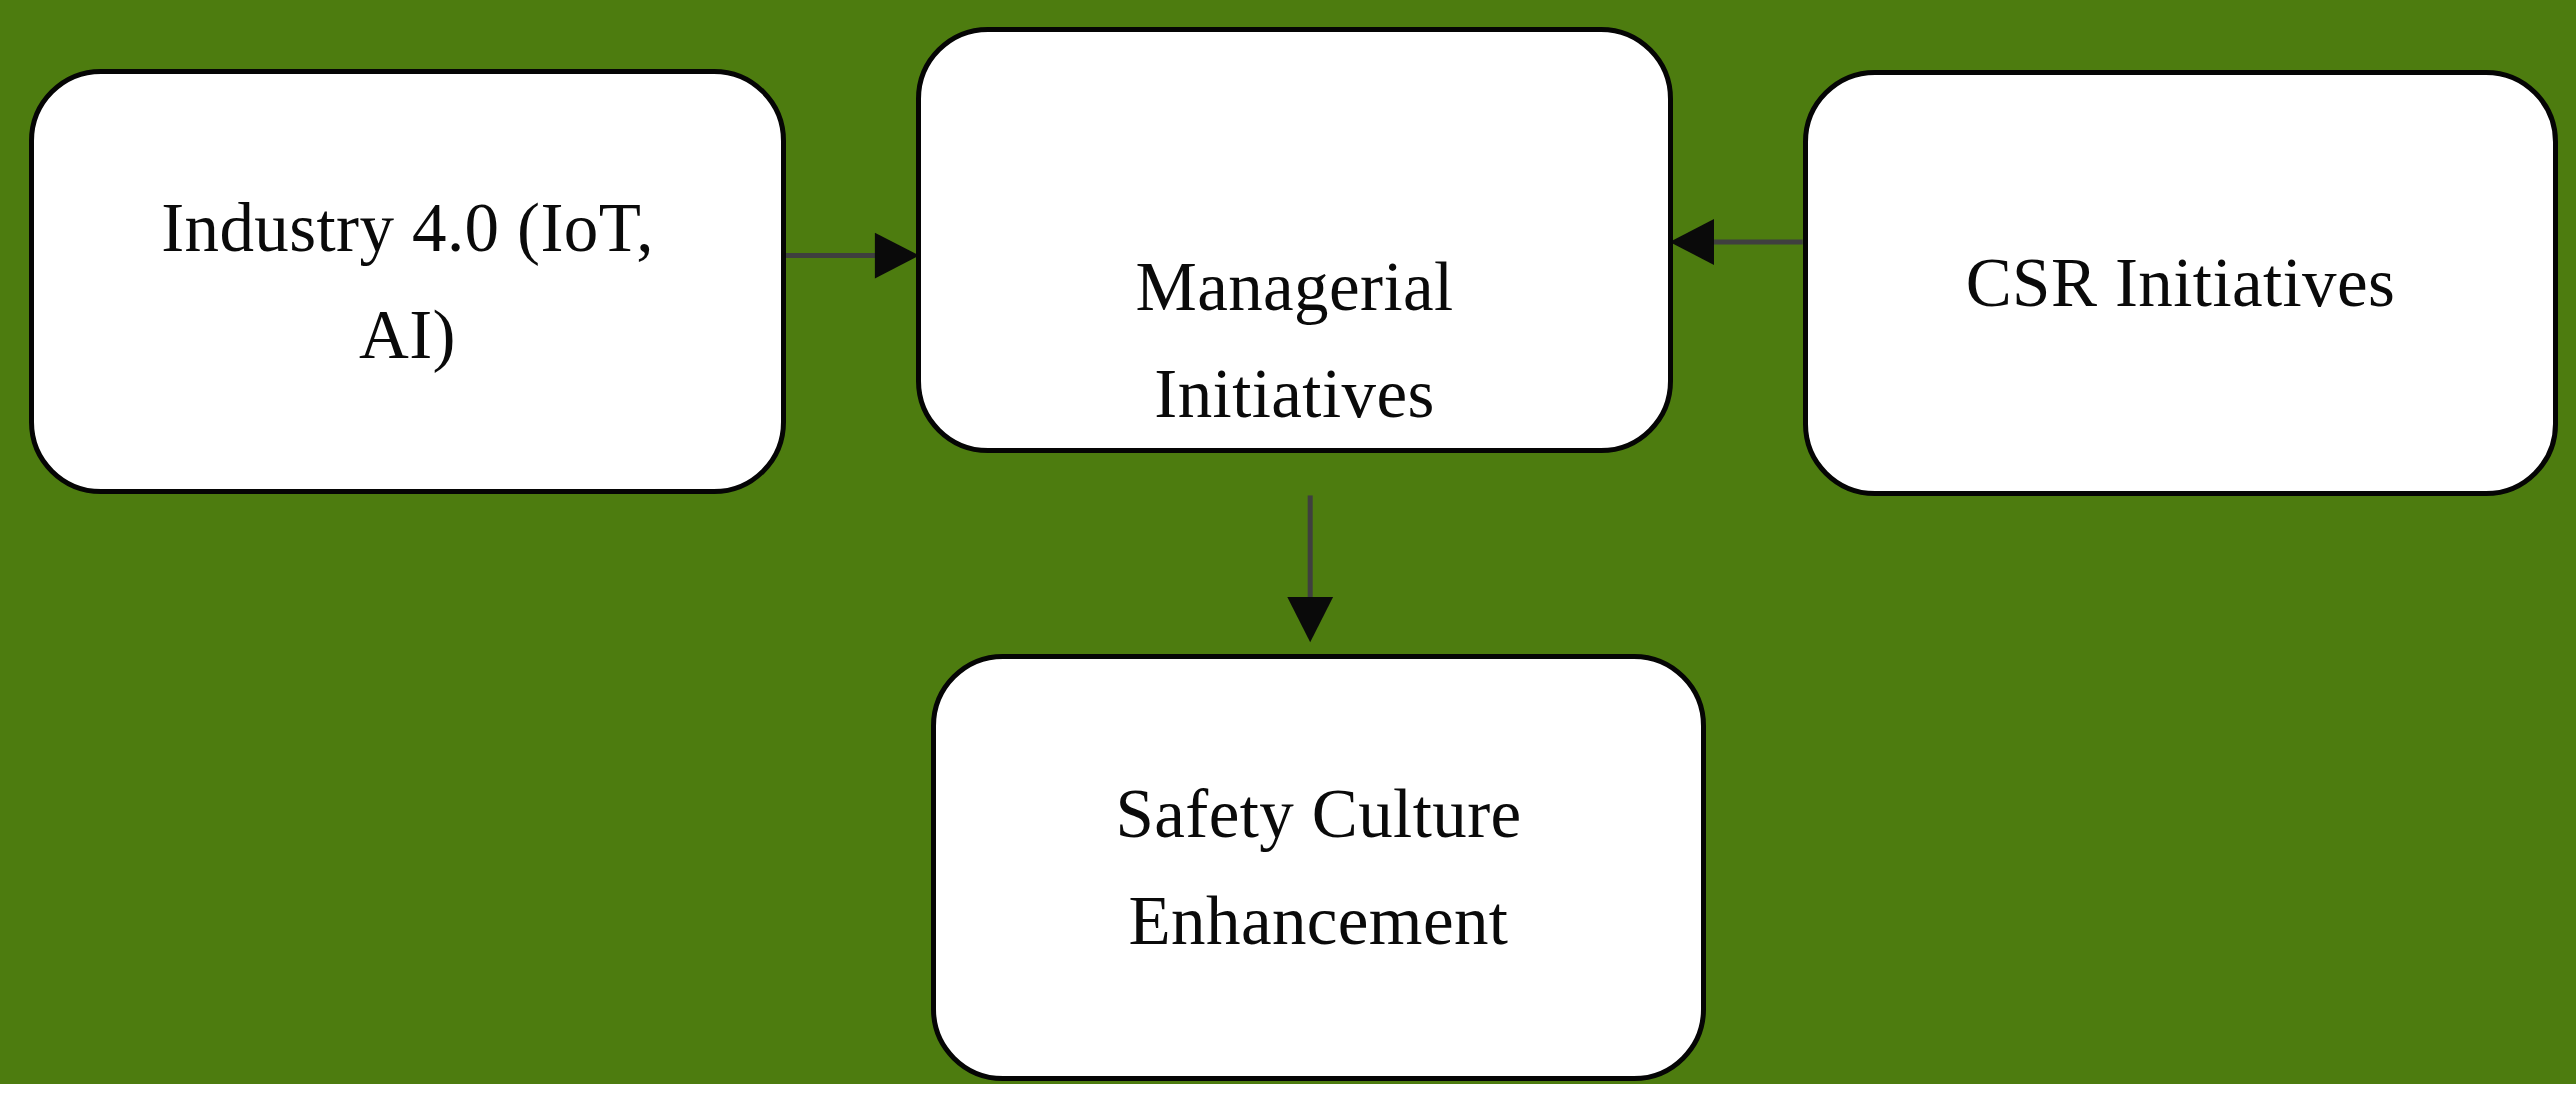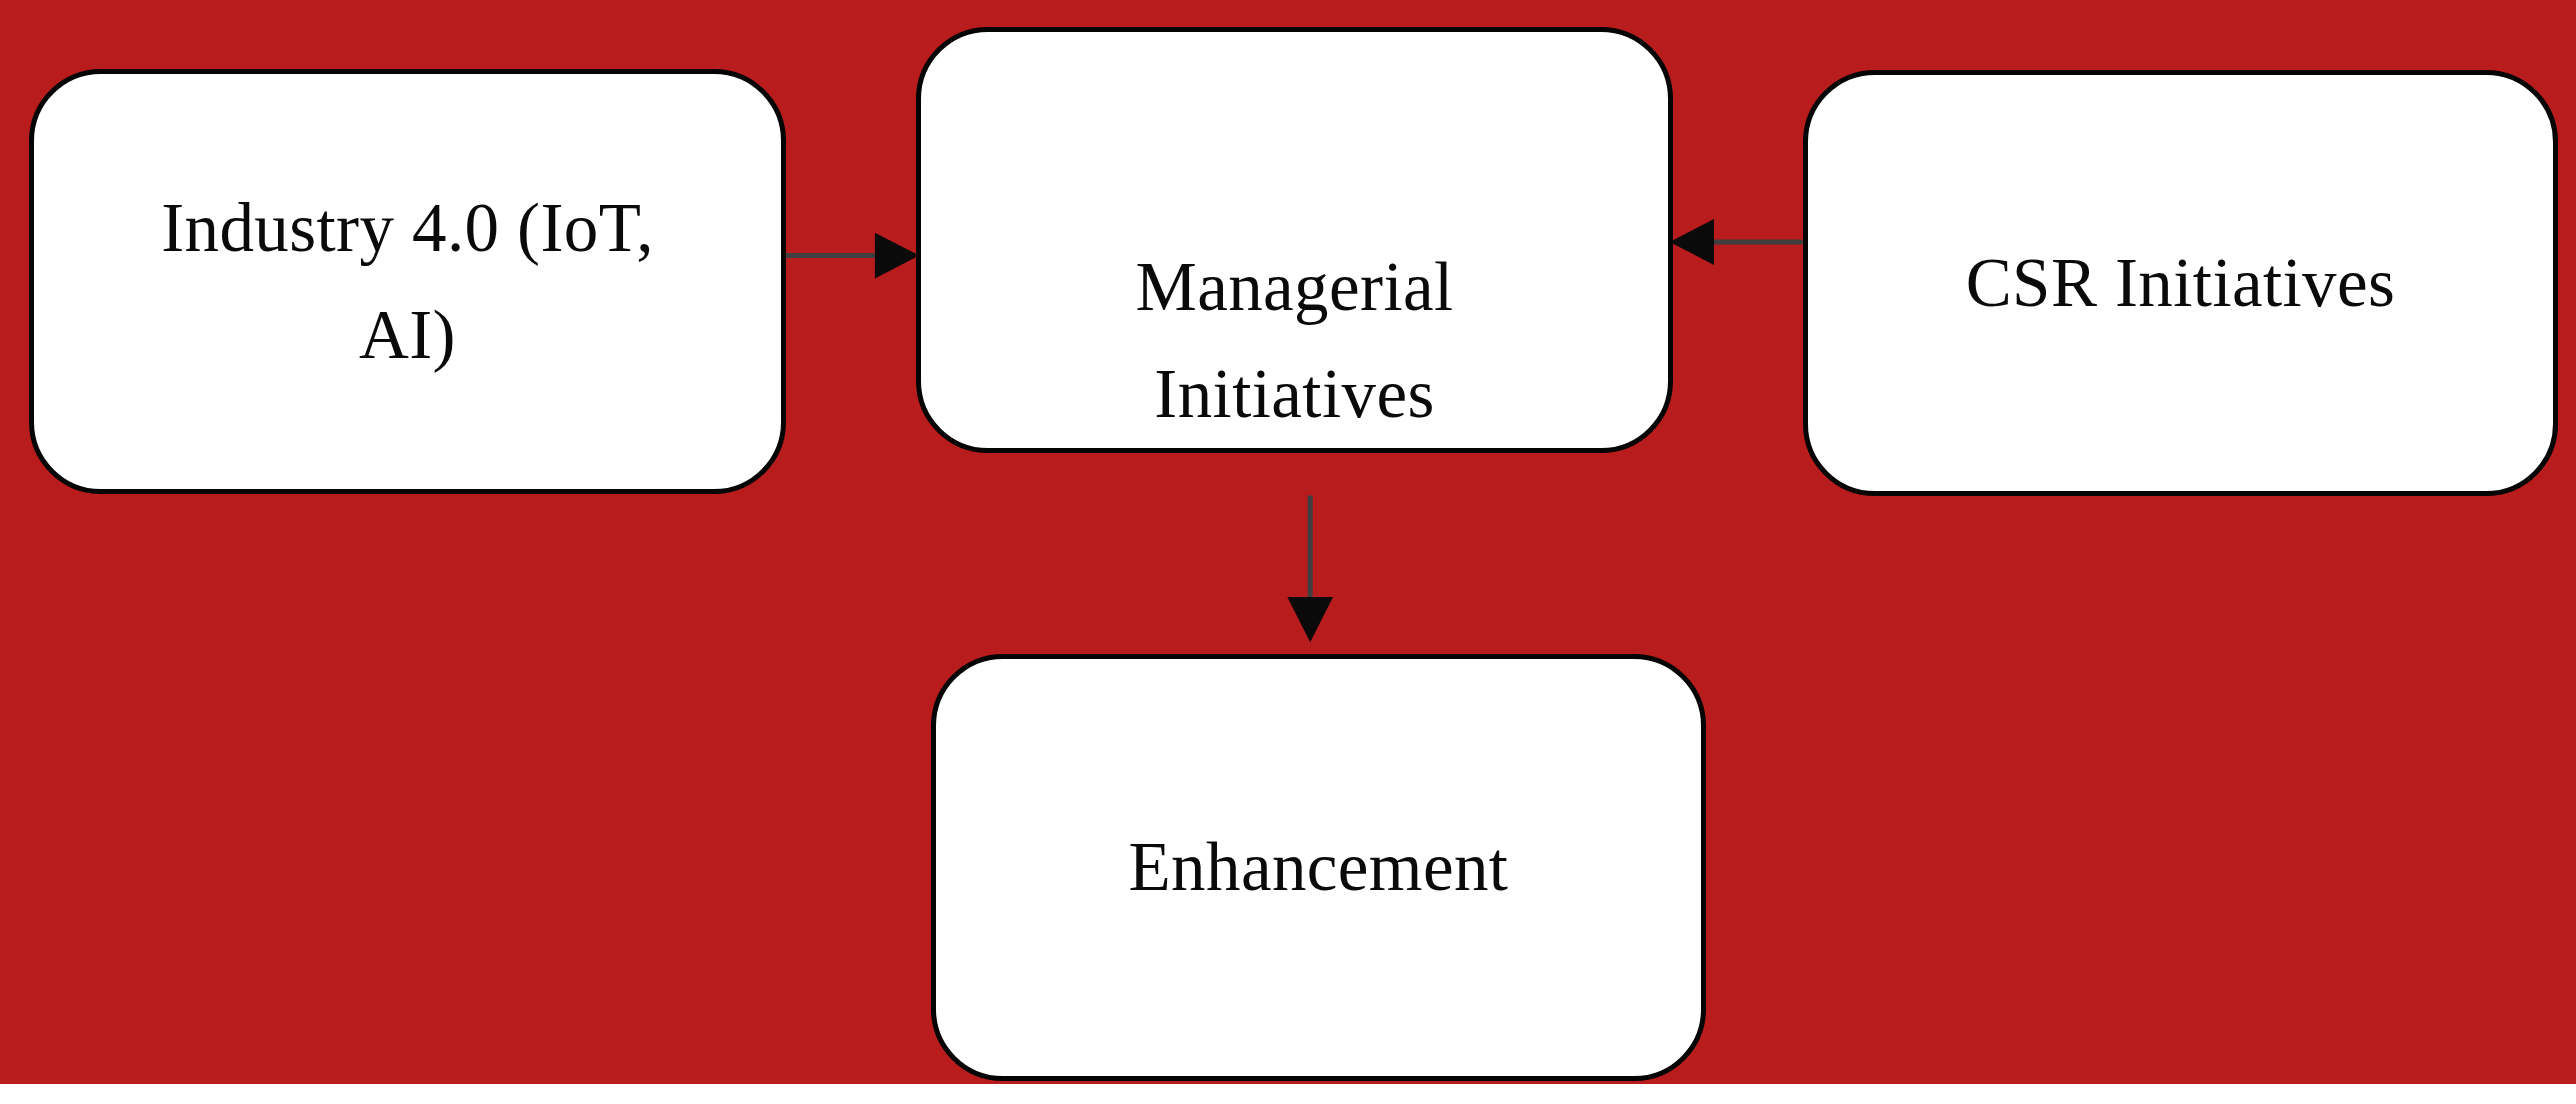--- a/index.html
+++ b/index.html
@@ -4,21 +4,21 @@
 <style>
   html, body {
     margin: 0;
     padding: 0;
     background: #ffffff;
   }
   .canvas {
     position: relative;
     width: 2576px;
     height: 1084px;
-    background: #b91c1c;
+    background: #4d7c0f;
     overflow: hidden;
   }
   .arrows {
     position: absolute;
     left: 0;
     top: 0;
     width: 2576px;
     height: 1104px;
     pointer-events: none;
   }
@@ -102,17 +102,18 @@
   <div class="node" id="node-managerial">
     <div class="label-line">Managerial</div>
     <div class="label-line">Initiatives</div>
   </div>
 
   <div class="node" id="node-csr">
     <div class="label-line">CSR Initiatives</div>
   </div>
 
   <div class="node" id="node-safety">
+    <div class="label-line">Safety Culture</div>
     <div class="label-line">Enhancement</div>
   </div>
 
 </div>
 
 
 </body></html>

